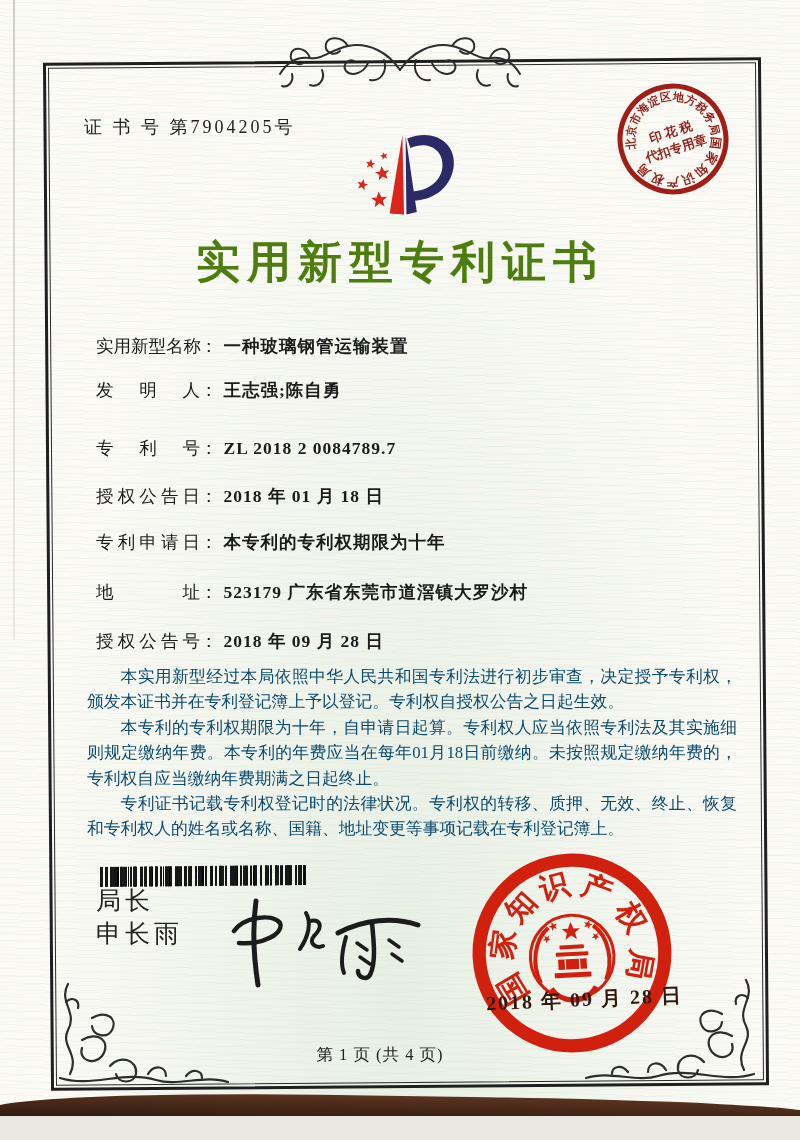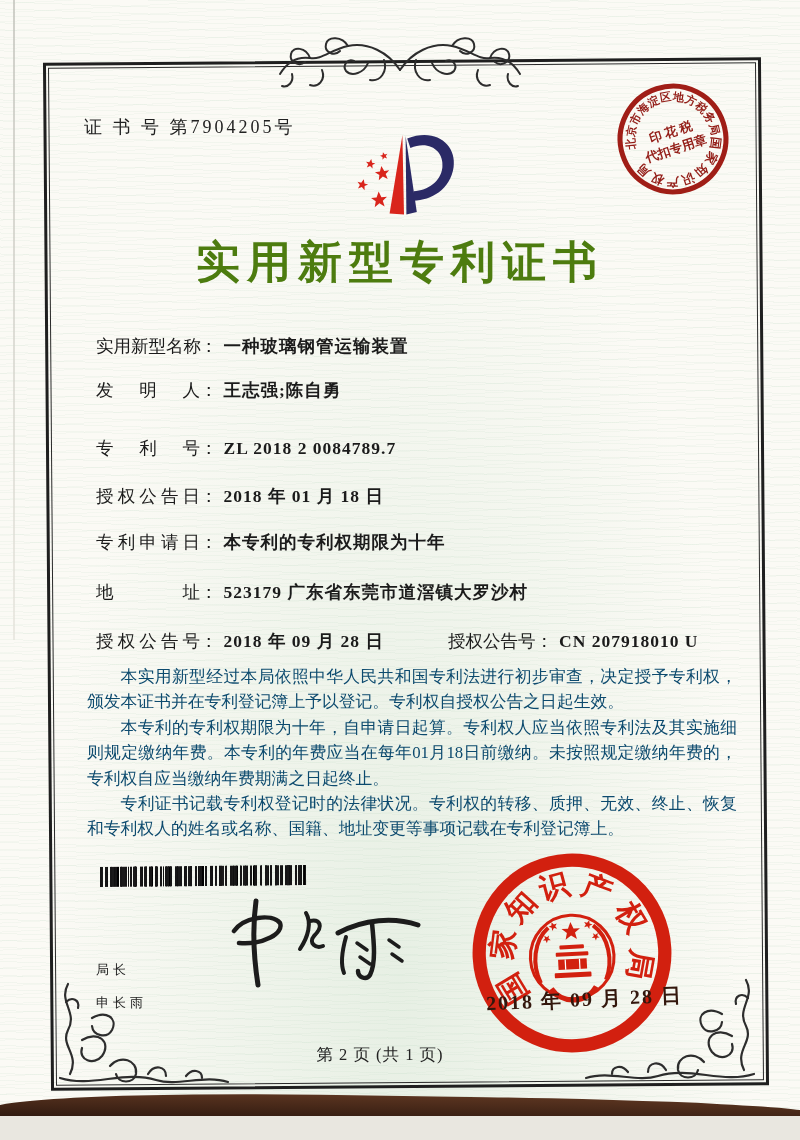--- a/index.html
+++ b/index.html
@@ -44,21 +44,21 @@
     text-align:justify;color:#0c4a6e;}
   .paras p{margin:0;text-indent:2em;}
 
   .barcode{position:absolute;left:100px;top:866px;width:206px;height:20px;transform:rotate(-.6deg);
     background:
       repeating-linear-gradient(90deg,#161616 0 2px,rgba(0,0,0,0) 2px 5px),
       repeating-linear-gradient(90deg,#111 0 1px,rgba(0,0,0,0) 1px 7px),
       repeating-linear-gradient(90deg,#1a1a1a 0 3px,rgba(0,0,0,0) 3px 11px),
       repeating-linear-gradient(90deg,#000 0 2px,rgba(0,0,0,0) 2px 17px);}
 
-  .signer{position:absolute;left:96px;top:953px;font-size:13px;letter-spacing:4px;line-height:33px;color:#222;}
+  .signer{position:absolute;left:96px;top:884px;font-size:25px;letter-spacing:4px;line-height:33px;color:#222;}
   .signature{position:absolute;left:222px;top:893px;}
 
   .seal{position:absolute;left:470px;top:851px;}
   .seal-date{position:absolute;left:486px;top:986px;font-size:20px;font-weight:700;
     letter-spacing:2px;color:#33170d;transform:rotate(-2.5deg);white-space:nowrap;}
 
   .tax-stamp{position:absolute;left:612px;top:78px;transform:rotate(-18deg);opacity:.95;}
 
   .footer{position:absolute;left:0;top:1044px;width:760px;text-align:center;font-size:16.5px;
     letter-spacing:1px;color:#222;}
@@ -158,23 +158,20 @@
       <span class="f-label">授权公告日</span><span class="f-colon">：</span><span class="f-value">2018 年 01 月 18 日</span>
     </div>
     <div class="field-row r5">
       <span class="f-label">专利申请日</span><span class="f-colon">：</span><span class="f-value">本专利的专利权期限为十年</span>
     </div>
     <div class="field-row r6">
       <span class="f-label">地址</span><span class="f-colon">：</span><span class="f-value">523179 广东省东莞市道滘镇大罗沙村</span>
     </div>
     <div class="field-row r7">
       <span class="f-label">授权公告号</span><span class="f-colon">：</span><span class="f-value">2018 年 09 月 28 日</span>
-      <span class="grant-no">
-        <span>授权公告号</span><span class="f-colon">：</span><span class="f-value">CN 207918010 U</span>
-      </span>
     </div>
   </div>
 
   <div class="paras">
     <p>本实用新型经过本局依照中华人民共和国专利法进行初步审查，决定授予专利权，颁发本证书并在专利登记簿上予以登记。专利权自授权公告之日起生效。</p>
     <p>本专利的专利权期限为十年，自申请日起算。专利权人应当依照专利法及其实施细则规定缴纳年费。本专利的年费应当在每年01月18日前缴纳。未按照规定缴纳年费的，专利权自应当缴纳年费期满之日起终止。</p>
     <p>专利证书记载专利权登记时的法律状况。专利权的转移、质押、无效、终止、恢复和专利权人的姓名或名称、国籍、地址变更等事项记载在专利登记簿上。</p>
   </div>
 
   <div class="barcode"></div>
@@ -232,16 +229,16 @@
         <g stroke="#fff" stroke-width="1.2">
           <line x1="93" y1="106" x2="93" y2="116"></line>
           <line x1="107" y1="106" x2="107" y2="116"></line>
         </g>
       </g>
     </g>
   </svg>
 
   <div class="seal-date">2018 年 09 月 28 日</div>
 
-  <div class="footer">第 2 页 (共 1 页)</div>
+  <div class="footer">第 1 页 (共 4 页)</div>
 
   <div class="table-edge"></div>
 </div>
 
 </body></html>

